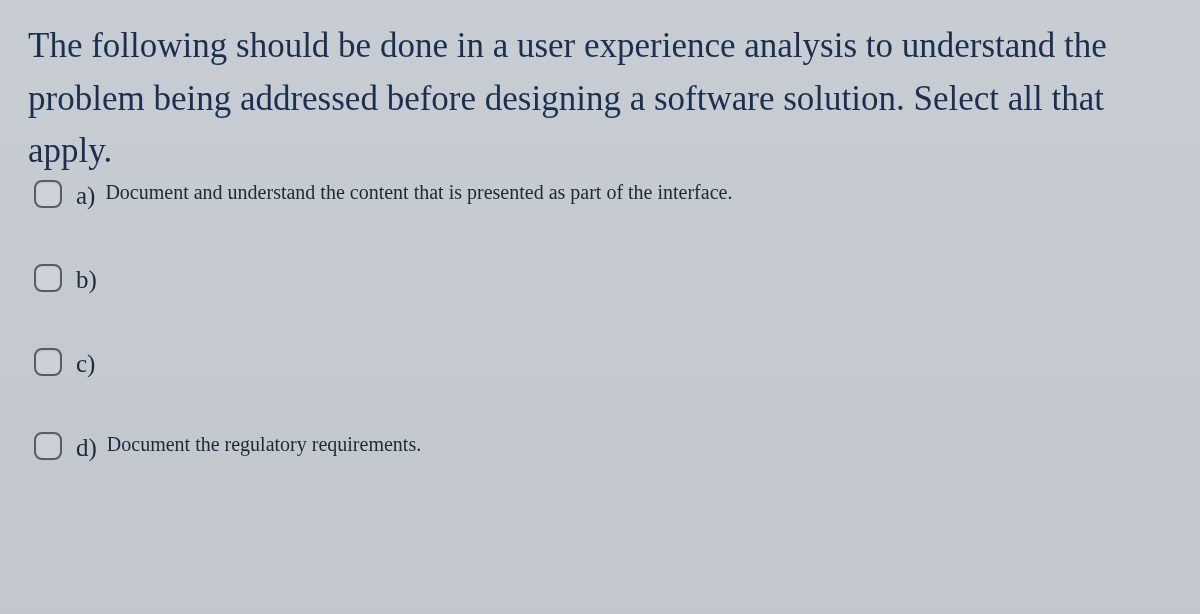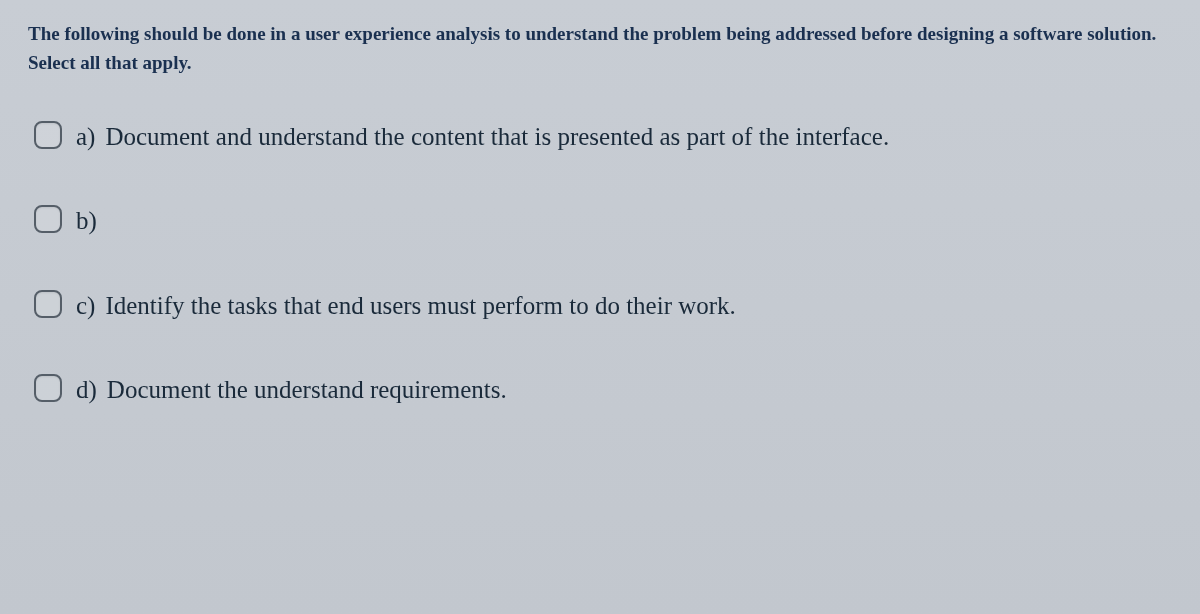--- a/index.html
+++ b/index.html
@@ -10,25 +10,24 @@
     body {
       width: 1200px;
       height: 614px;
       background: linear-gradient(to bottom, #c8cdd4 0%, #c5cad1 50%, #c2c7ce 100%);
       font-family: Georgia, 'Times New Roman', serif;
       padding: 20px 28px;
       color: #1a2a3a;
       overflow: hidden;
     }
     .question-prompt {
-      font-size: 19px;
+      font-size: 35px;
       line-height: 1.5;
       color: #1a3050;
-      margin-bottom: 42px;
-      font-weight: 700;
+      font-weight: 400;
     }
     .options {
       display: flex;
       flex-direction: column;
       gap: 48px;
       padding-left: 6px;
     }
     .option-row {
       display: flex;
       align-items: flex-start;
@@ -51,21 +50,21 @@
       gap: 10px;
       flex: 1;
     }
     .option-letter {
       font-size: 25px;
       color: #1a2a3a;
       line-height: 1.45;
       white-space: nowrap;
     }
     .option-text {
-      font-size: 25px;
+      font-size: 20px;
       color: #1a2a3a;
       line-height: 1.45;
       max-width: 900px;
     }
   </style>
 </head>
 <body>
 
 <div class="question-prompt">The following should be done in a user experience analysis to understand the problem being addressed before designing a software solution. Select all that apply.</div>
 
@@ -83,25 +82,24 @@
     <div class="checkbox"></div>
     <div class="option-content">
       <span class="option-letter">b)</span>
     </div>
   </div>
 
   <div class="option-row">
     <div class="checkbox"></div>
     <div class="option-content">
       <span class="option-letter">c)</span>
-      <span class="option-text">Identify the tasks that end users must perform to do their work.</span>
     </div>
   </div>
 
   <div class="option-row">
     <div class="checkbox"></div>
     <div class="option-content">
       <span class="option-letter">d)</span>
-      <span class="option-text">Document the understand requirements.</span>
+      <span class="option-text">Document the regulatory requirements.</span>
     </div>
   </div>
 
 </div>
 
 </body></html>

